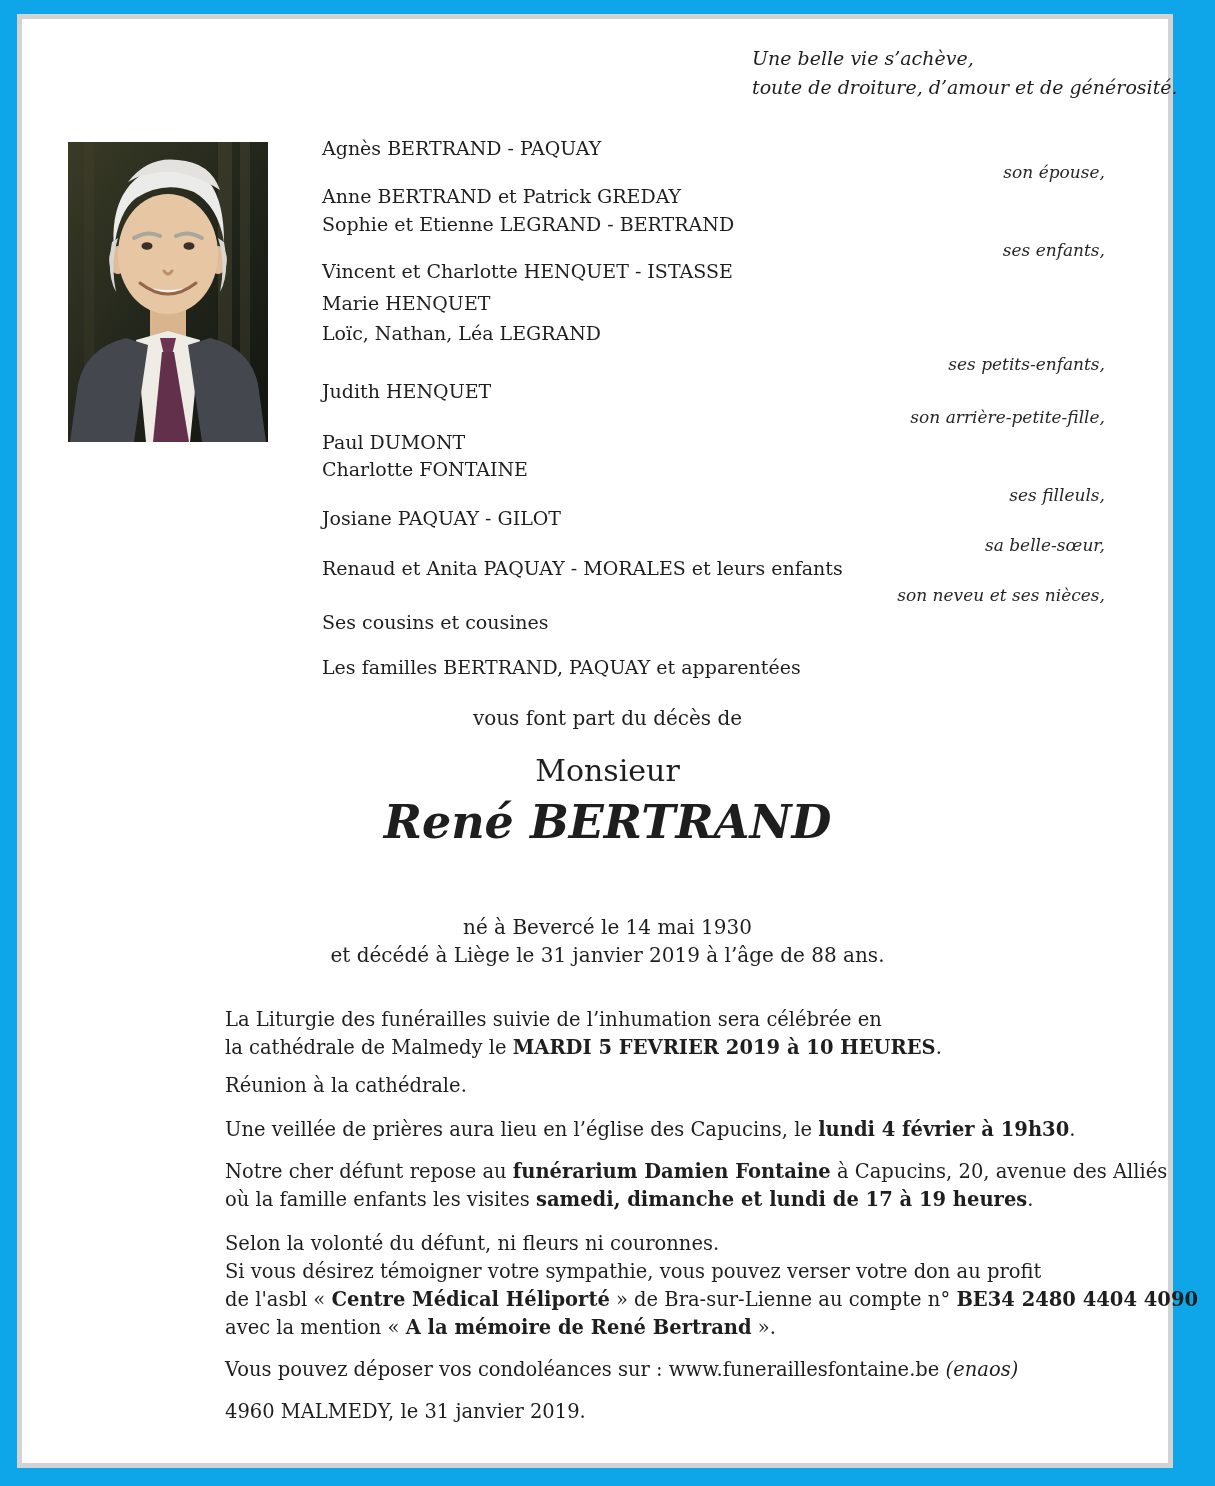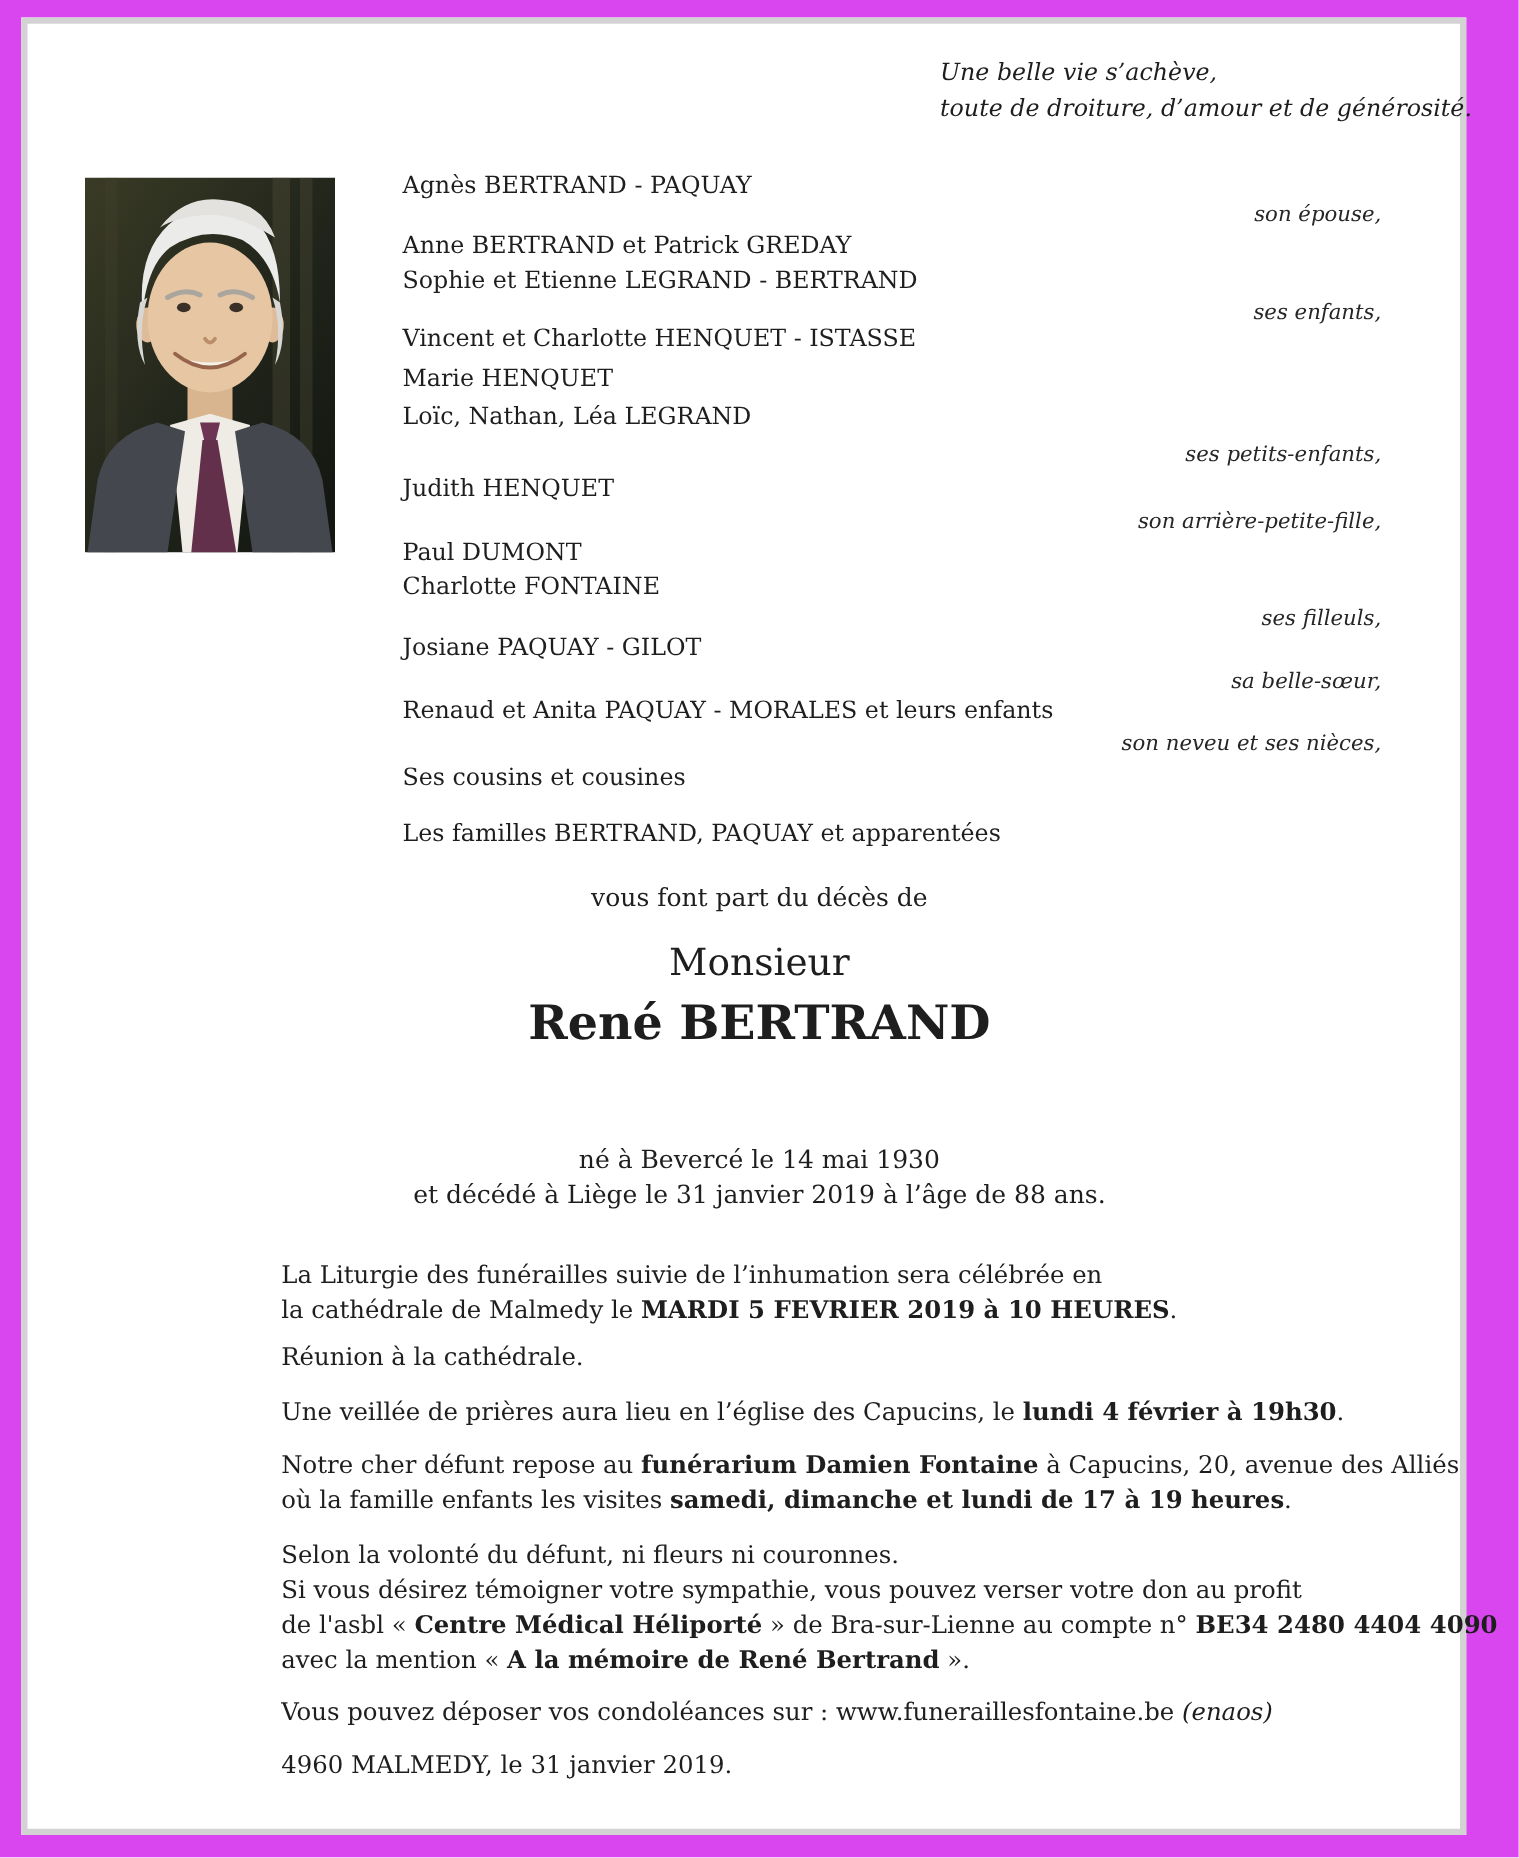--- a/index.html
+++ b/index.html
@@ -1,32 +1,32 @@
 <!DOCTYPE html>
 <html><head>
 <meta charset="utf-8">
 <style>
   html,body{margin:0;padding:0;background:#ffffff;}
   .page{
-    position:relative;width:1215px;height:1486px;background:#d946ef;
+    position:relative;width:1215px;height:1486px;background:#0ea5e9;
     font-family:"DejaVu Serif", serif;color:#1e1e1e;overflow:hidden;
   }
   .frame{
     position:absolute;left:17px;top:14px;width:1156px;height:1454px;
     border:5px solid #d3d3d3;box-sizing:border-box;background:#ffffff;
   }
   .quote{position:absolute;left:752px;top:44px;font-style:italic;font-size:19px;line-height:29px;}
   .photo{position:absolute;left:68px;top:142px;width:200px;height:300px;}
   .photo svg{display:block;width:100%;height:100%;}
   .name-line{position:absolute;left:322px;font-size:19px;line-height:24px;white-space:nowrap;}
   .relation{position:absolute;right:110px;text-align:right;font-style:italic;font-size:17px;white-space:nowrap;color:#262626;}
   .center-line{position:absolute;left:0;width:100%;text-align:center;white-space:nowrap;}
   .intro{font-size:20px;}
   .title-line{font-size:30px;}
-  .name-main{font-size:38px;font-weight:bold;}
+  .name-main{font-size:46px;font-weight:bold;font-style:italic;}
   .spouse{font-size:26px;}
   .bd{font-size:20px;}
   .detail{position:absolute;left:225px;font-size:19.5px;white-space:nowrap;}
   .detail b{font-weight:bold;}
   .em{font-style:italic;}
   .footer{
     position:absolute;left:0;top:1512px;width:100%;text-align:right;
     font-style:italic;font-size:13.5px;color:#2a2a2a;white-space:pre;
   }
 </style>

